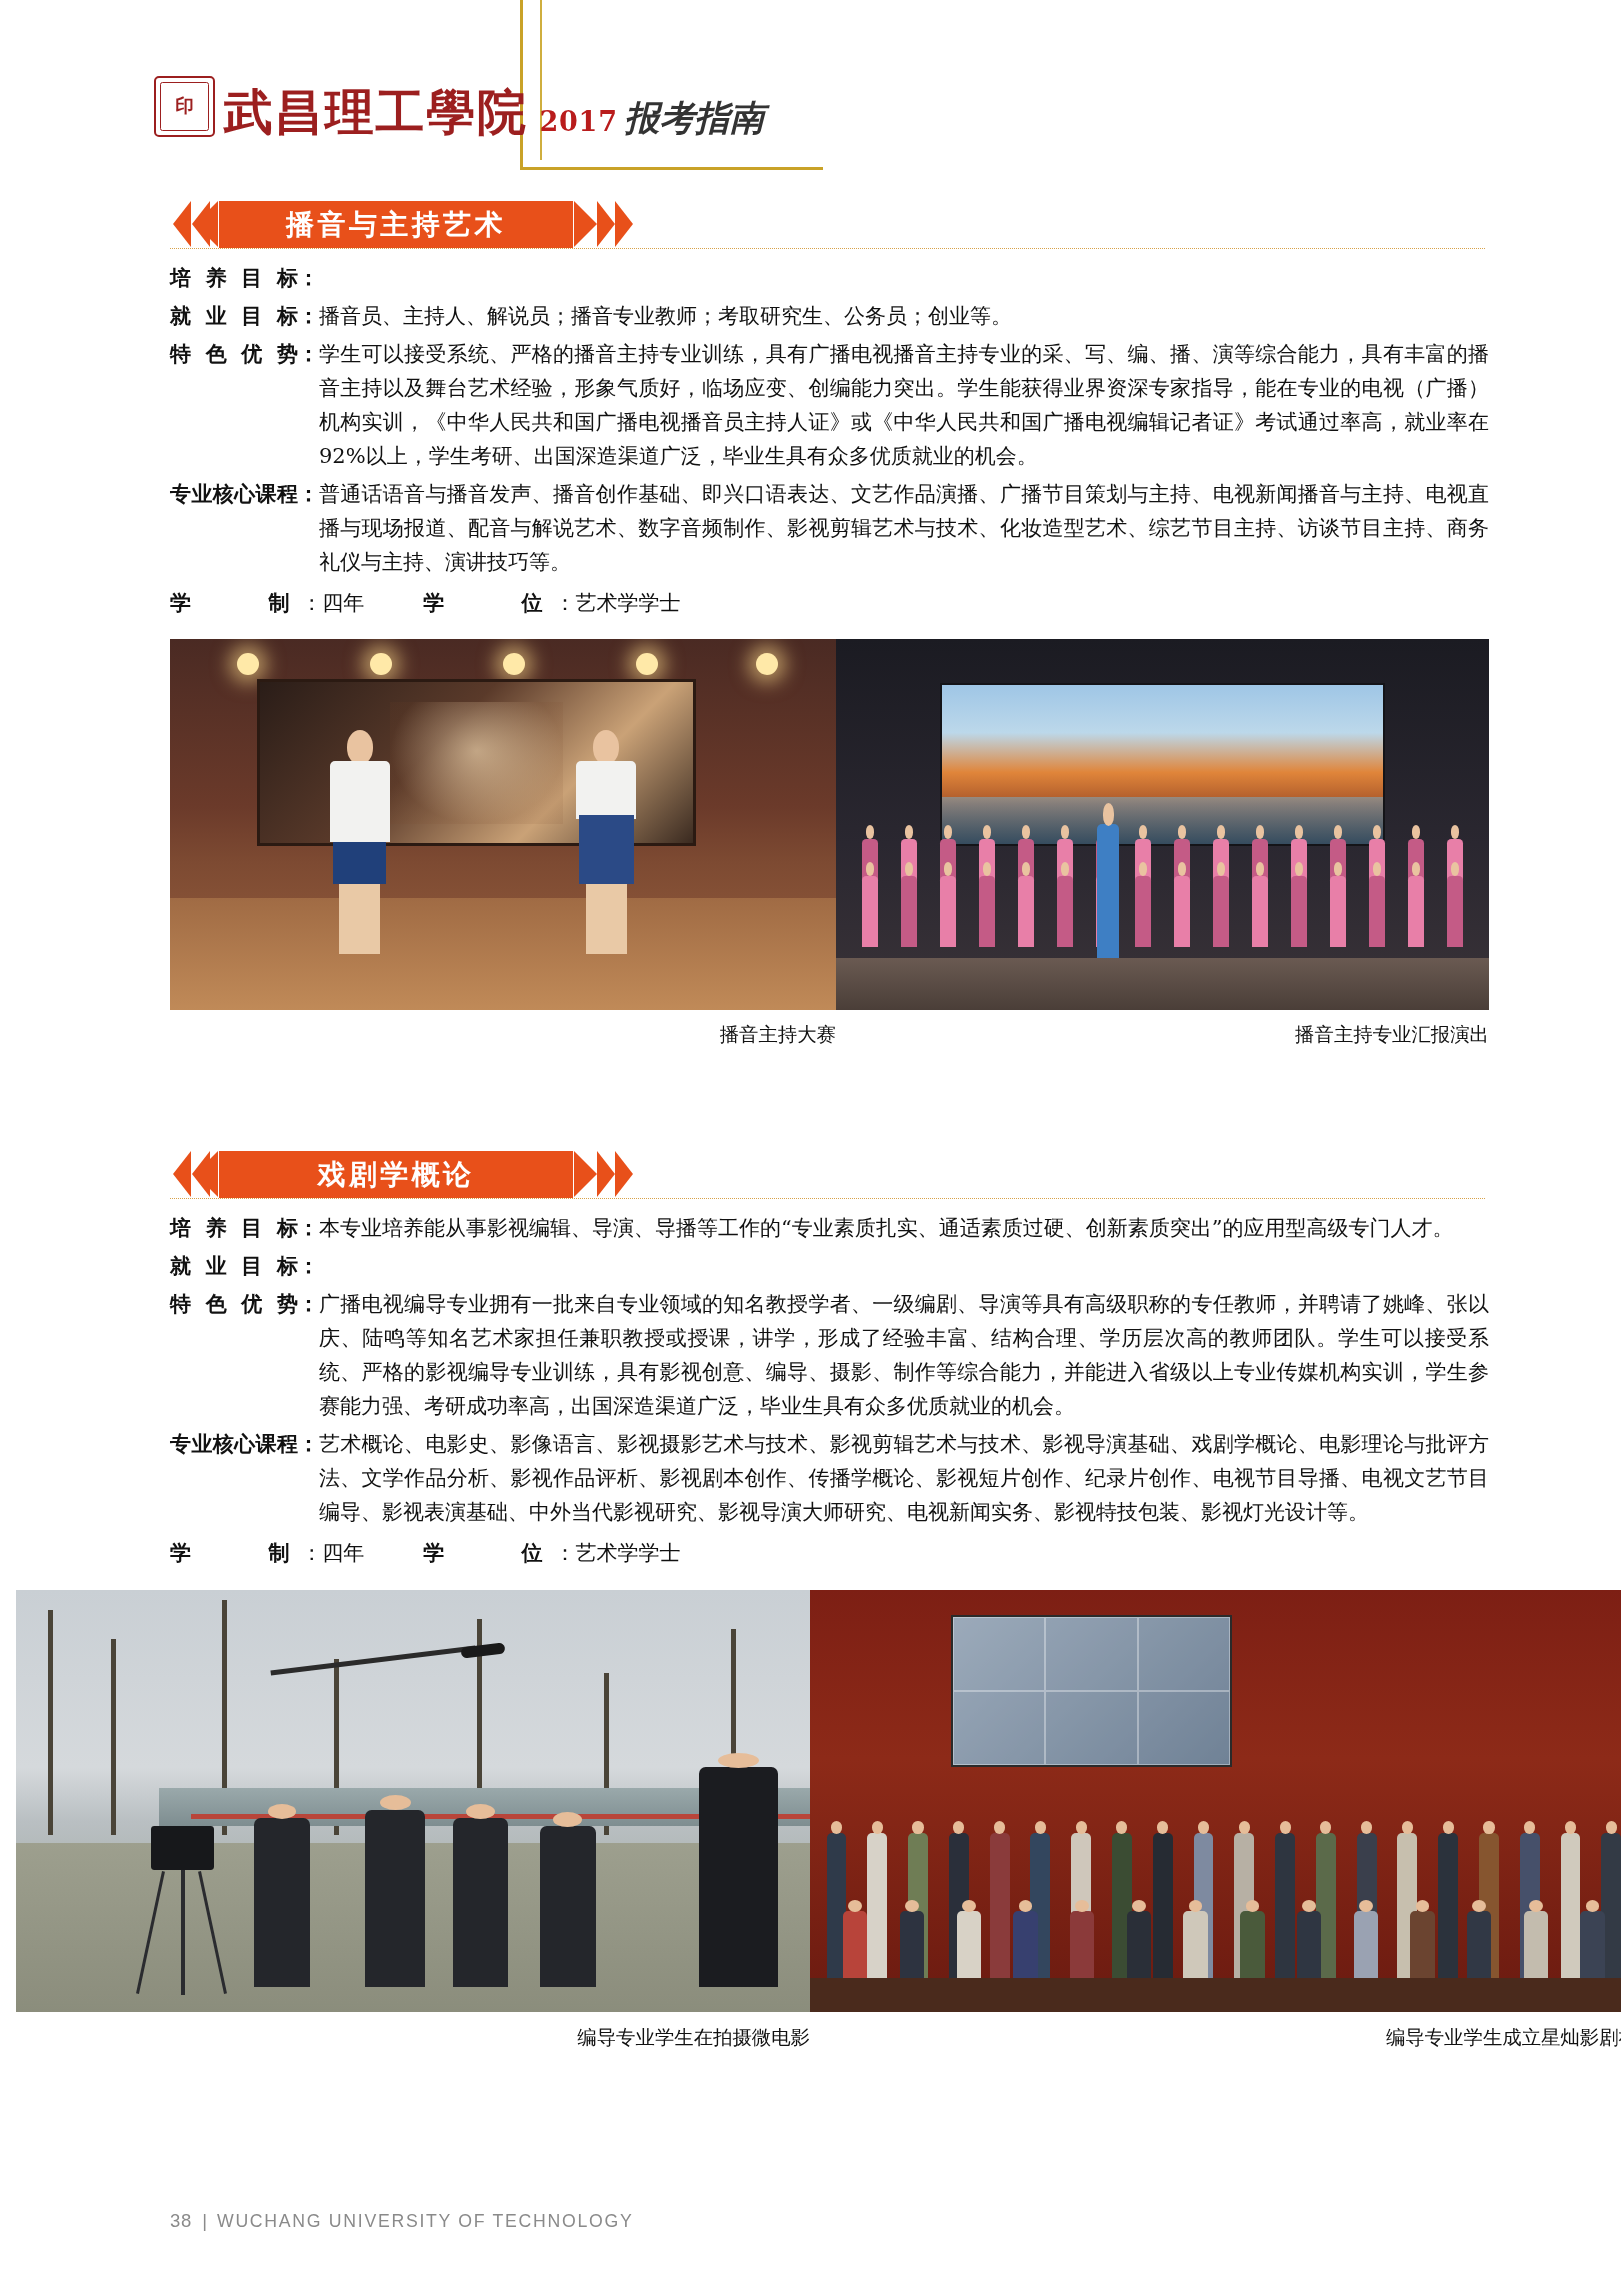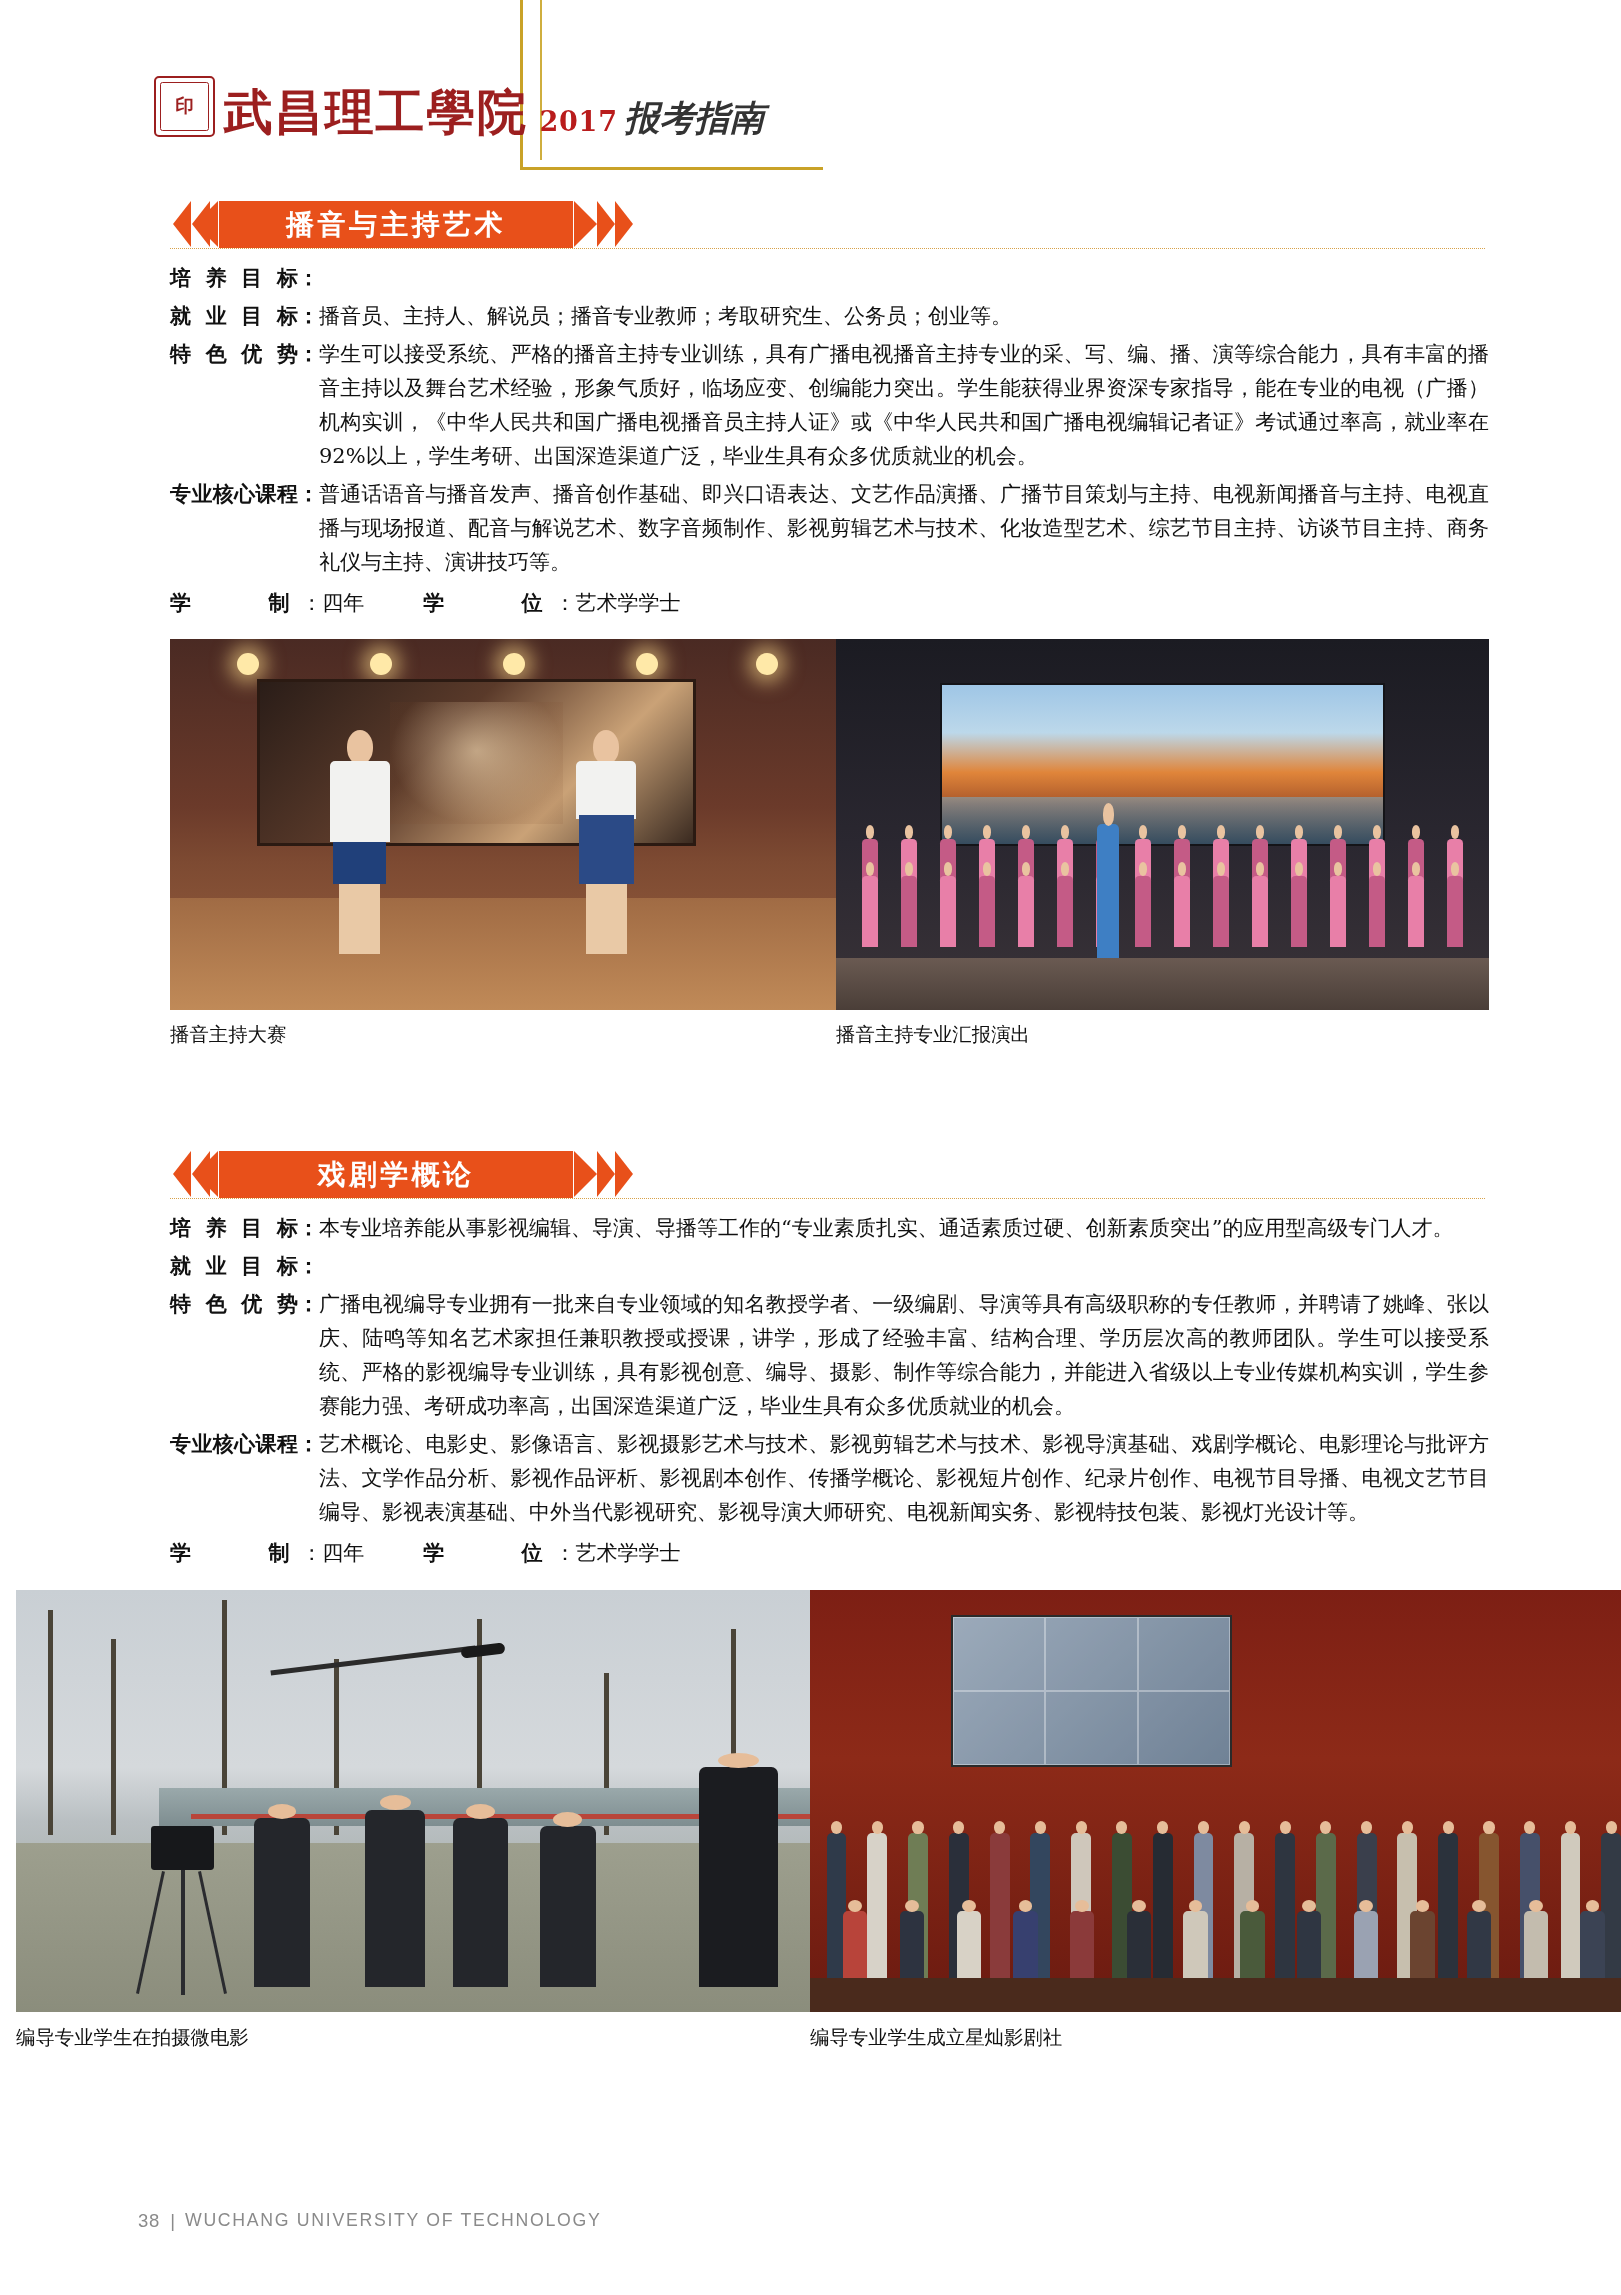--- a/index.html
+++ b/index.html
@@ -105,31 +105,31 @@
     letter-spacing:11.8px;
   }
   .degree-row .v { color:#111; font-size:21px; line-height:34px; }
   .degree-row .gap { width:59px; }
 
   
   .photos { display:flex; margin-left:154px; width:1319px; margin-top:18.5px; }
   .photo-block { position:relative; }
   .photo { position:relative; overflow:hidden; background:#222; }
   .caption {
-    text-align:left; font-size:19.4px; color:#111; margin-top:11.8px;
+    text-align:right; font-size:19.4px; color:#111; margin-top:11.8px;
     font-family:"DejaVu Serif", serif;
   }
 
   
   .photos-bleed { display:flex; width:100%; margin-top:20px; }
 
   
   .footer {
-    position:absolute; left:138px; bottom:63px;
-    display:flex; color:#8a8a8a;
+    position:absolute; left:170px; bottom:63px;
+    display:flex; align-items:center; color:#8a8a8a;
     font-family:"Liberation Sans", sans-serif;
   }
   .footer .pg { font-size:18.5px; letter-spacing:0.8px; }
   .footer .sep { margin:0 10px; font-size:18.5px; }
   .footer .univ { font-size:17.7px; letter-spacing:1.7px; }
 
   
   .scene { position:absolute; inset:0; }
   
   .s1 { background:linear-gradient(#4a2a23 0%, #6b3a2a 45%, #7d4a32 60%, #9c6440 100%); }

